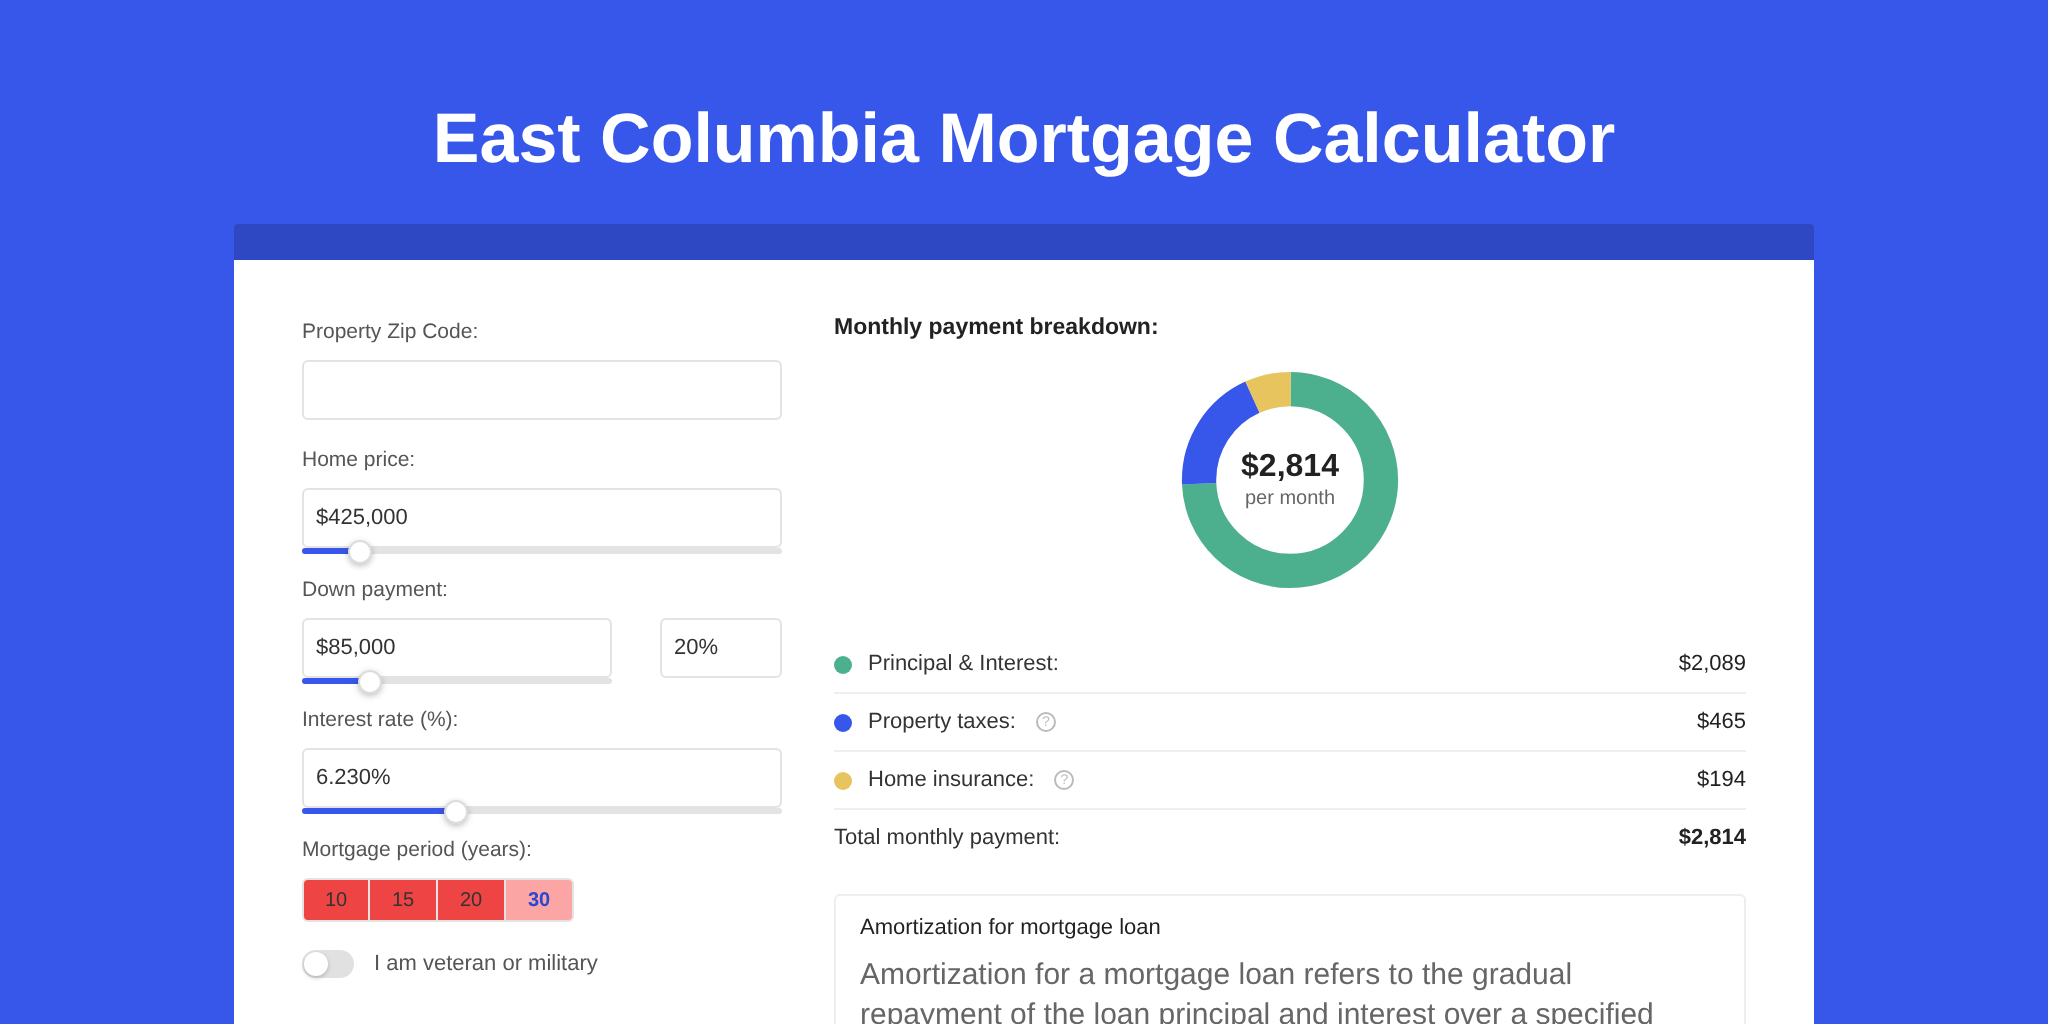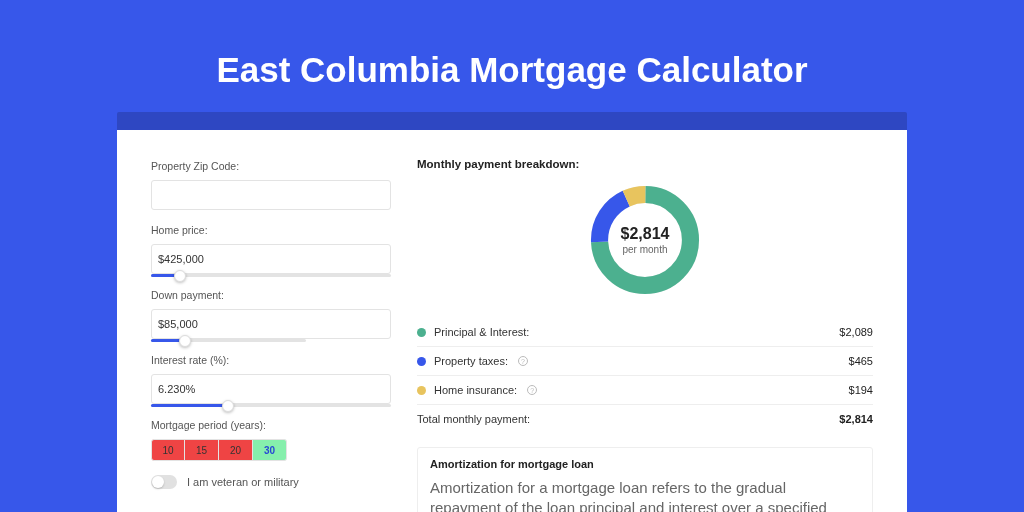--- a/index.html
+++ b/index.html
@@ -85,21 +85,21 @@
     border: 1px solid #e3e3e3;
     background: #ef4444;
     font-size: 10px;
     color: #333;
     display: flex; align-items: center; justify-content: center;
     cursor: pointer;
   }
   .period-btn + .period-btn { border-left: none; }
   .period-btn:first-child { border-radius: 3px 0 0 3px; }
   .period-btn:last-child { border-radius: 0 3px 3px 0; }
-  .period-btn.active { background: #86efac; color: #2848d4; font-weight: 600; }
+  .period-btn.active { background: #fca5a5; color: #2848d4; font-weight: 600; }
 
   .toggle-row { display: flex; align-items: center; gap: 10px; margin-top: 4px; }
   .toggle {
     width: 26px; height: 14px; background: #e1e1e1; border-radius: 999px; position: relative;
   }
   .toggle-knob {
     position: absolute; left: 1px; top: 1px; width: 12px; height: 12px;
     background: #fff; border-radius: 50%; box-shadow: 0 1px 2px rgba(0,0,0,0.2);
   }
   .toggle-label { font-size: 11px; color: #555; }
@@ -134,21 +134,21 @@
     width: 10px; height: 10px; border: 1px solid #bbb; border-radius: 50%;
     font-size: 7px; color: #bbb; display: inline-flex; align-items: center; justify-content: center;
     margin-left: 2px;
   }
   .brow-total .brow-left { font-weight: 400; }
   .brow-total .brow-val  { font-weight: 700; }
 
   .amort-box {
     border: 1px solid #eee; border-radius: 3px; padding: 10px 12px; margin-top: 14px;
   }
-  .amort-title { font-size: 11px; font-weight: 700; margin-bottom: 8px; }
+  .amort-title { font-size: 11px; font-weight: 400; margin-bottom: 8px; }
   .amort-text  { font-size: 15px; color: #666; line-height: 1.35; }
 </style>
 </head>
 <body>
 
 <div class="page-wrap">
   <div class="page-title">East Columbia Mortgage Calculator</div>
 
   <div class="outer-card">
     <div class="inner-card">
@@ -162,20 +162,21 @@
         <div class="field-label">Home price:</div>
         <input class="text-input" value="$425,000" style="">
         <div class="slider-track">
           <div class="slider-fill" id="price-fill" style="width: 12%;"></div>
           <div class="slider-thumb" id="price-thumb" style="left: 12%;"></div>
         </div>
 
         <div class="field-label">Down payment:</div>
         <div class="two-inputs">
           <input class="text-input" value="$85,000" style="">
+          <input class="text-input" value="20%" style="">
         </div>
         <div class="slider-track" style="width:155px">
           <div class="slider-fill" id="down-fill" style="width: 22%;"></div>
           <div class="slider-thumb" id="down-thumb" style="left: 22%;"></div>
         </div>
 
         <div class="field-label">Interest rate (%):</div>
         <input class="text-input" value="6.230%" style="">
         <div class="slider-track">
           <div class="slider-fill" id="rate-fill" style="width: 32%;"></div>

